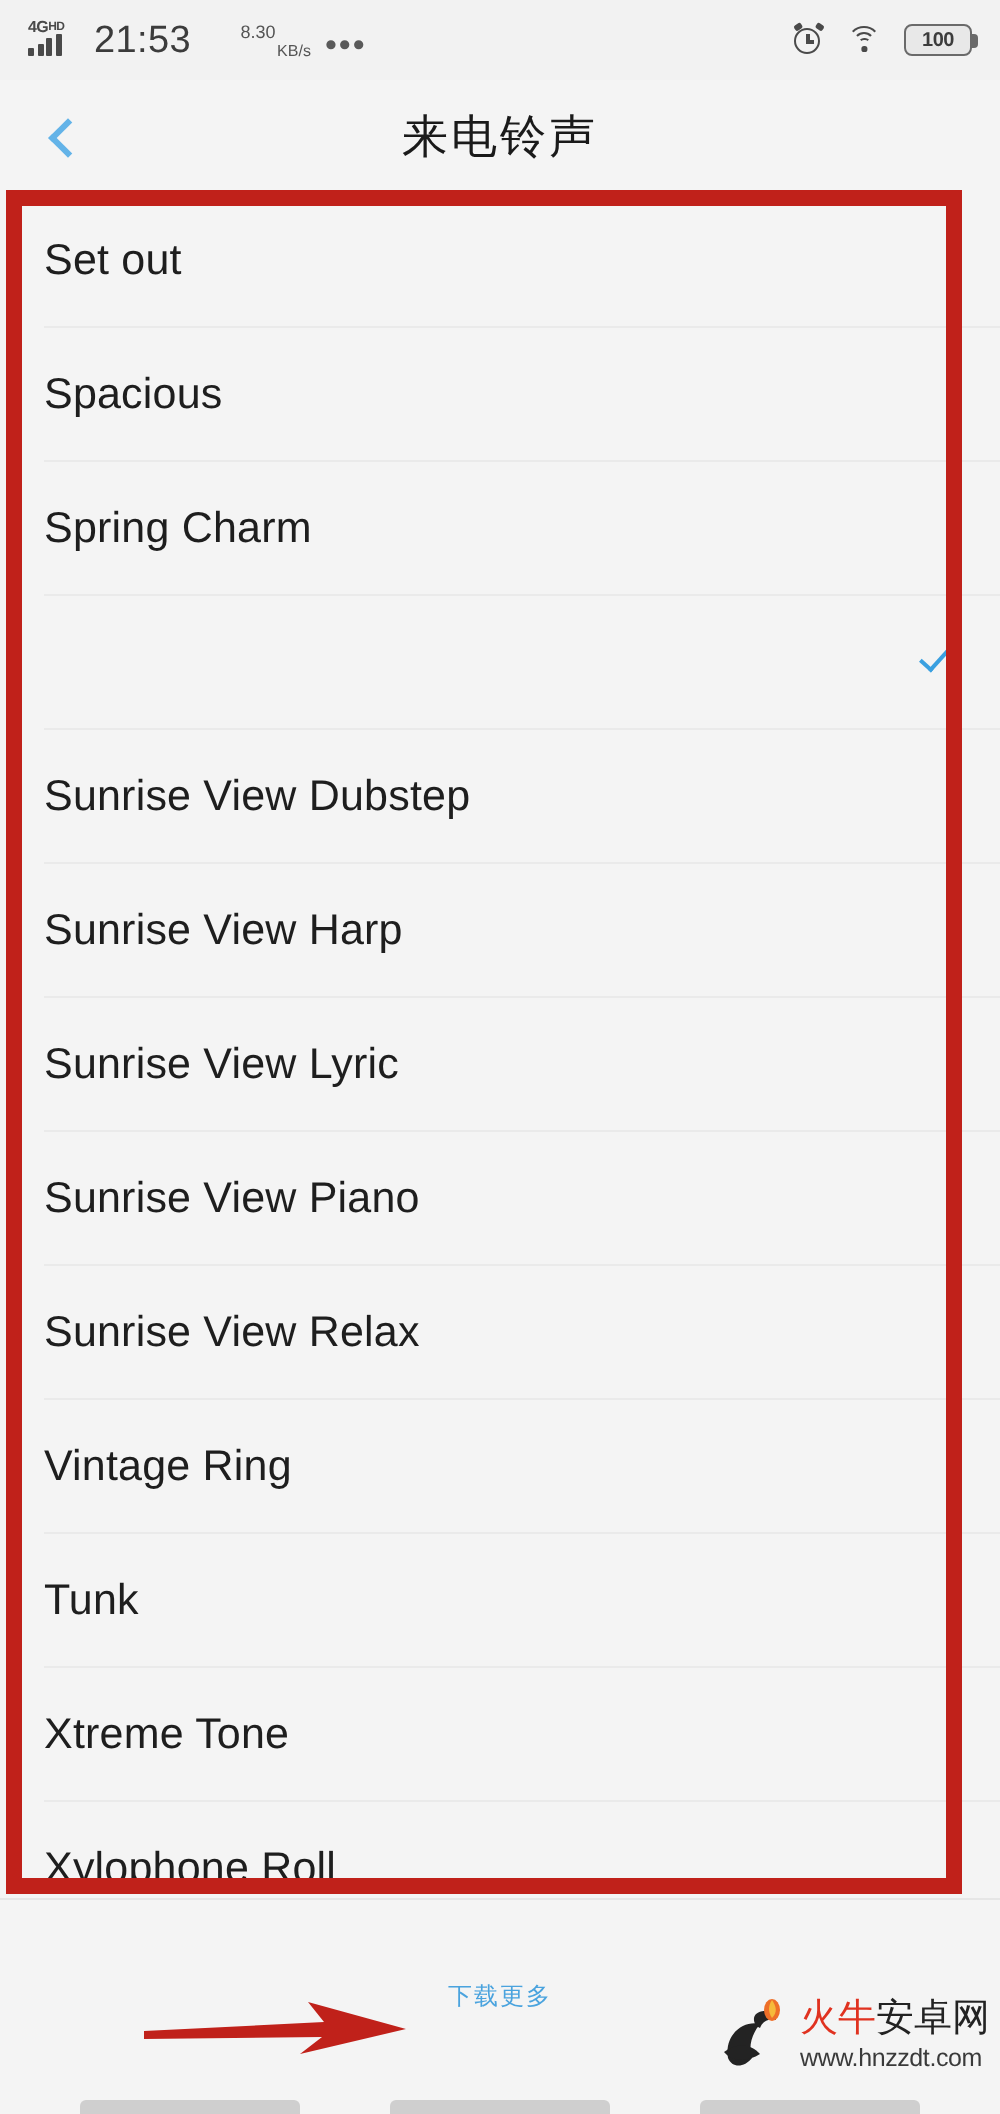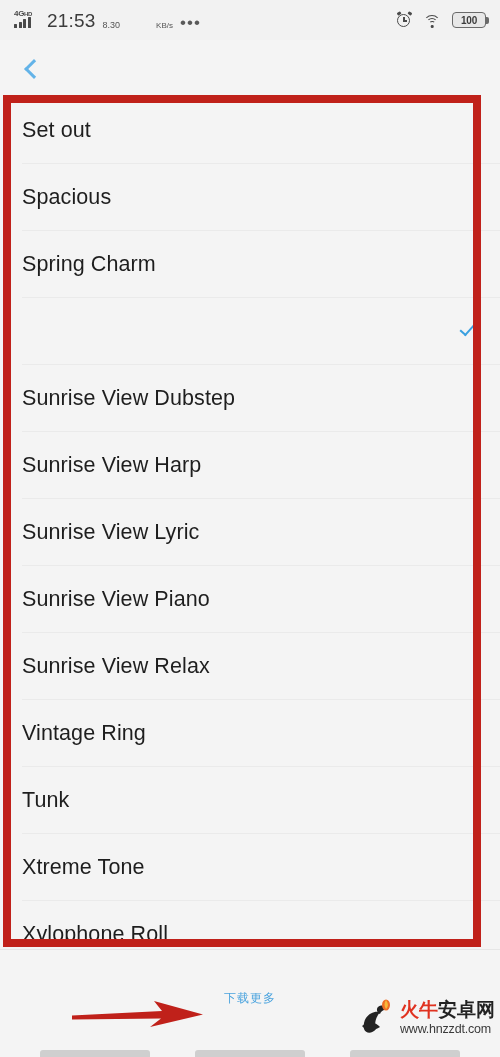--- a/index.html
+++ b/index.html
@@ -13,33 +13,33 @@
   #screen { position:relative; width:500px; height:1057px; background:#f4f4f4; }
 
   
   .statusbar {
     position:absolute; top:0; left:0; width:500px; height:40px;
     background:#f2f2f2;
     display:flex; align-items:center;
     padding:0 14px;
   }
   .sb-left { display:flex; align-items:flex-end; gap:7px; }
-  .sb-right { margin-left:auto; display:flex; align-items:flex-end; gap:11px; }
+  .sb-right { margin-left:auto; display:flex; align-items:flex-start; gap:11px; }
 
   .sig-wrap { position:relative; display:flex; align-items:flex-end; height:22px; width:26px; }
   .sig-label { position:absolute; top:1px; left:0; font-size:8px; font-weight:bold; color:#4a4a4a; letter-spacing:-.3px; line-height:8px;}
   .sig-bars { position:absolute; bottom:3px; left:0; display:flex; align-items:flex-end; gap:1.5px; }
   .sig-bars i { display:block; width:3px; background:#4a4a4a; border-radius:.5px; }
   .sig-bars i:nth-child(1){height:4px;}
   .sig-bars i:nth-child(2){height:6.5px;}
   .sig-bars i:nth-child(3){height:9px;}
   .sig-bars i:nth-child(4){height:11.5px;}
 
   .clock { font-size:19px; color:#3c3c3c; line-height:20px; font-weight:400; letter-spacing:.2px; }
-  .netspeed { display:flex; flex-direction:row; align-items:center; line-height:9px; color:#555; margin-bottom:1px;}
+  .netspeed { display:flex; flex-direction:column; align-items:center; line-height:9px; color:#555; margin-bottom:1px;}
   .netspeed .n1 { font-size:9px; }
   .netspeed .n2 { font-size:8px;padding-left:36px; }
   .dots { font-size:17px; color:#5a5a5a; letter-spacing:1px; line-height:10px; margin-bottom:3px;}
 
   .alarm-ico { width:16px; height:16px; position:relative; }
   .alarm-ico .face { position:absolute; left:1px; top:2px; width:13px; height:13px; border:1.6px solid #4a4a4a; border-radius:50%; }
   .alarm-ico .hand1 { position:absolute; left:7.2px; top:5px; width:1.4px; height:4.5px; background:#4a4a4a; }
   .alarm-ico .hand2 { position:absolute; left:7.3px; top:8.4px; width:3.4px; height:1.4px; background:#4a4a4a; }
   .alarm-ico .e1, .alarm-ico .e2 { position:absolute; top:0px; width:4px; height:2.6px; background:#4a4a4a; border-radius:1px; }
   .alarm-ico .e1 { left:0.5px; transform:rotate(-35deg); }
@@ -135,21 +135,21 @@
 
   
   .watermark {
     position:absolute; right:4px; bottom:8px;
     width:140px; height:62px; z-index:8;
     display:flex; align-items:center;
     opacity:.96;
   }
   .wm-logo { width:46px; height:46px; position:relative; flex:none; }
   .wm-text { display:flex; flex-direction:column; line-height:1; margin-left:-2px;}
-  .wm-cn { font-size:19px; font-weight:bold; letter-spacing:0px; font-family:"DejaVu Sans","Liberation Sans",sans-serif; white-space:nowrap;}
+  .wm-cn { font-size:19px; font-weight:normal; letter-spacing:0px; font-family:"DejaVu Sans","Liberation Sans",sans-serif; white-space:nowrap;}
   .wm-cn .red { color:#e02b18; }
   .wm-cn .blk { color:#1a1a1a; }
   .wm-url { font-size:12.5px; color:#333; margin-top:4px; letter-spacing:-.2px; font-family:"Liberation Sans",sans-serif;}
 </style>
 </head>
 <body>
 
 <div id="screen">
 
   <div class="statusbar">
@@ -187,20 +187,21 @@
       <div class="battery">
         <span class="lvl">100</span>
       </div>
     </div>
   </div>
 
   <div class="titlebar">
     <div class="back-btn">
       <div class="chev"></div>
     </div>
+    <div class="page-title">来电铃声</div>
   </div>
 
   <div class="list" id="ringtone-list">
       <div class="row">
         <div class="row-label">Set out</div>
       </div>
       <div class="row">
         <div class="row-label">Spacious</div>
       </div>
       <div class="row">

